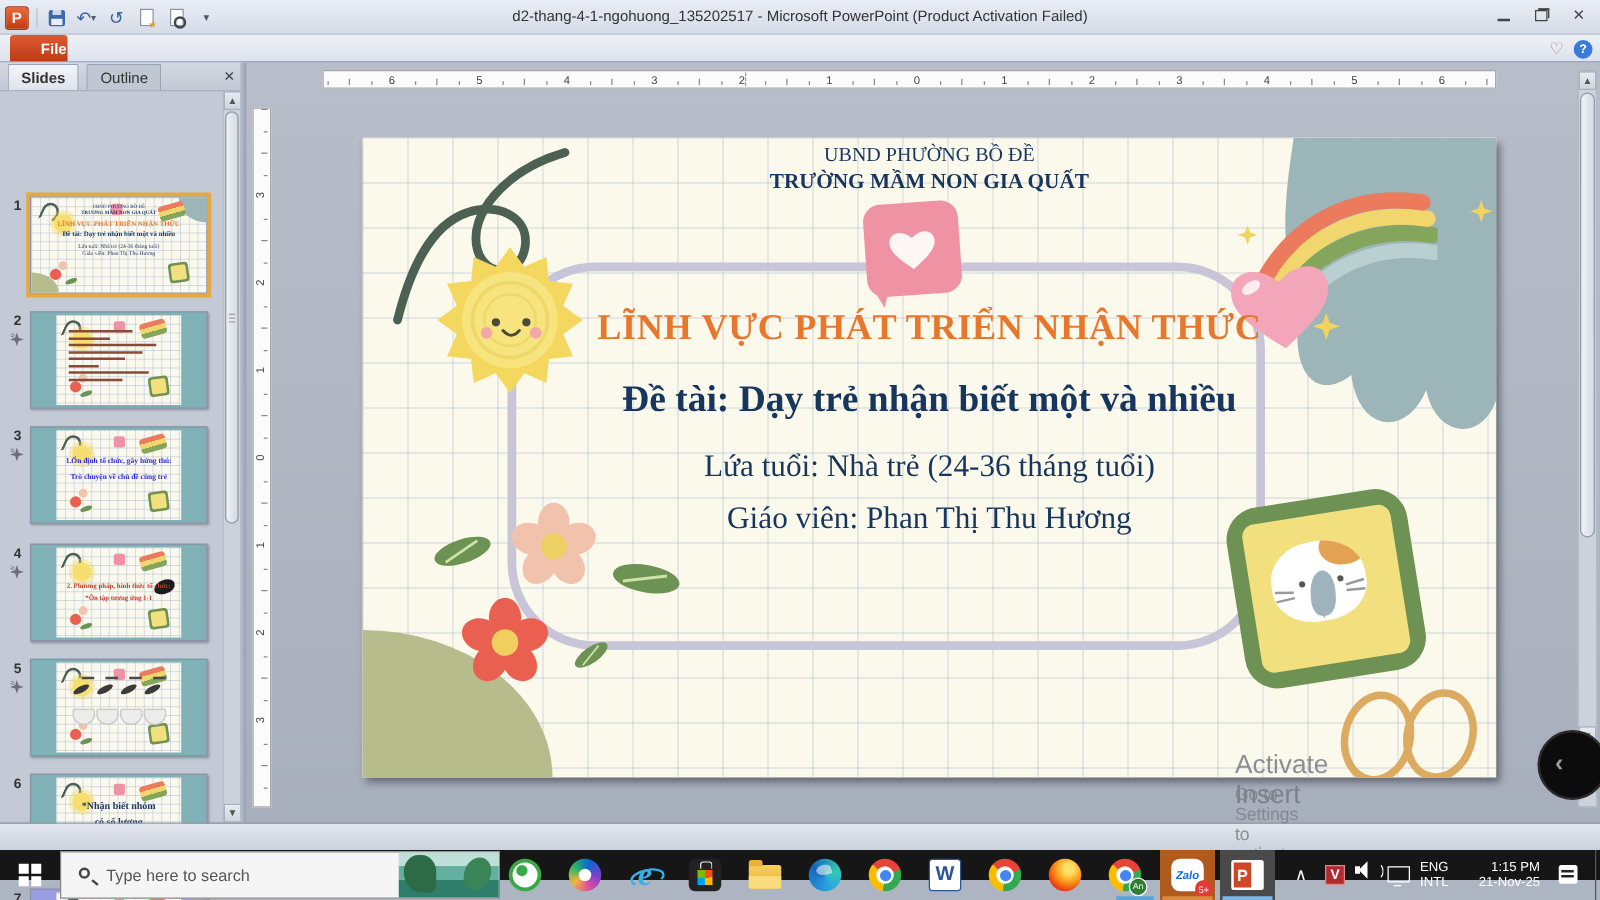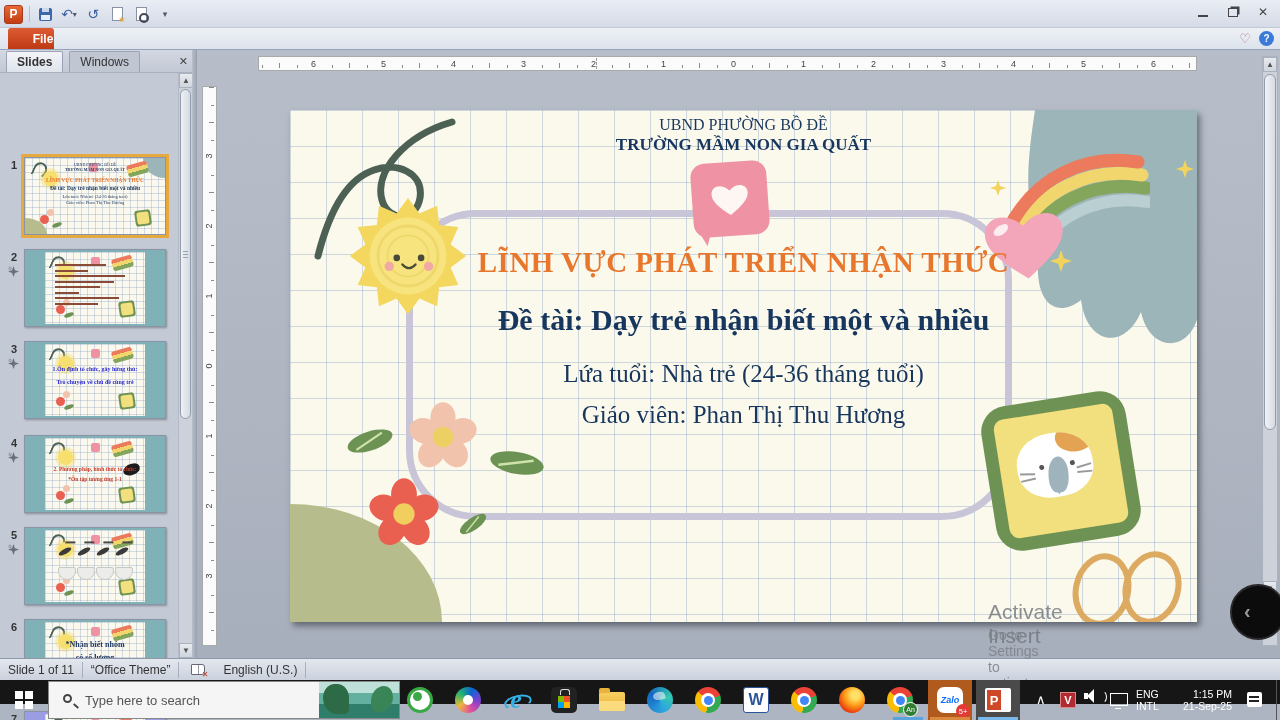--- a/index.html
+++ b/index.html
@@ -267,39 +267,40 @@
       <div class="qat-btn" data-interactable="true">↶<span style="font-size:8px;color:#556;">▾</span></div>
       <div class="qat-btn" data-interactable="true">↺</div>
       <div class="qat-btn" data-interactable="true">
           <div class="pagestar" data-interactable="false"></div>
         </div>
       <div class="qat-btn" data-interactable="true">
           <div class="pagemag" data-interactable="false"></div>
         </div>
       <div class="qat-btn" data-interactable="true" style="font-size:9px;color:#556;">▾</div>
     </div>
+    <div id="win-title" data-interactable="false">d2-thang-4-1-ngohuong_135202517  -  Microsoft PowerPoint (Product Activation Failed)</div>
     <div id="win-controls" data-interactable="false">
       <div class="wc wc-min" data-interactable="true"></div>
       <div class="wc wc-rest" data-interactable="true"></div>
       <div class="wc" data-interactable="true">✕</div>
     </div>
   </div>
 
   <div id="tabrow" data-interactable="false">
     <div id="file-tab" data-interactable="true">File</div>
     <div id="ribbon-right" data-interactable="false">
       <span class="heart-glyph" data-interactable="true">♡</span>
       <span class="help-btn" data-interactable="true">?</span>
     </div>
   </div>
 
   <div id="panel" data-interactable="false">
     <div id="panel-tabs" data-interactable="false">
       <div class="ptab active" data-interactable="true">Slides</div>
-      <div class="ptab" data-interactable="true">Windows</div>
+      <div class="ptab" data-interactable="true">Outline</div>
       <div id="panel-close" data-interactable="true">✕</div>
     </div>
     <div id="thumb-list" data-interactable="false">
         <div class="thumb sel gridbg" data-interactable="true" style="top: 84px;">
           <i class="mblob-tr"></i>
           <i class="mblob-bl"></i>
           <i class="msquig"></i>
           <i class="msun"></i>
           <i class="mheart"></i>
           <i class="mrainbow"></i>
@@ -646,29 +647,20 @@
           <i class="tri up" style="top:554px;"></i>
       </div>
       <div data-interactable="true">
         <i class="tri dn" style="top:566px;"></i>
           <i class="tri dn" style="top:572px;"></i>
       </div>
     </div>
   </div>
 
   <div id="statusbar" data-interactable="false">
-    <div id="sb-left" data-interactable="false">
-      <span data-interactable="true">Slide 1 of 11</span>
-      <span class="ssep"></span>
-      <span data-interactable="true">“Office Theme”</span>
-      <span class="ssep"></span>
-      <span class="spellbook" data-interactable="true"></span>
-      <span style="margin-left:14px;" data-interactable="true">English (U.S.)</span>
-      <span class="ssep"></span>
-    </div>
   </div>
 
   <div id="watermark" data-interactable="false">
     <div id="wm1" data-interactable="false">Activate Insert</div>
     <div id="wm2" data-interactable="false">Go to Settings to activate Windows.</div>
   </div>
 
   <div id="taskbar" data-interactable="false">
     <div id="startbtn" data-interactable="true">
       <div class="winlogo" data-interactable="false">
@@ -719,21 +711,21 @@
     </div>
     <div class="tray" style="left:1110px;top:13px;" data-interactable="true">
         <div class="net-ic"></div>
       </div>
     <div class="tray tray-txt" style="left:1136px;top:8px;" data-interactable="true">
       <div>ENG</div>
         <div>INTL</div>
     </div>
     <div class="tray tray-txt" style="left:1172px;top:8px;width:60px;text-align:right;" data-interactable="true">
       <div>1:15 PM</div>
-      <div>21-Sep-25</div>
+      <div>21-Nov-25</div>
     </div>
     <div class="tray" style="left:1247px;top:12px;" data-interactable="true">
         <div class="notif-ic"></div>
       </div>
     <div id="showdesk" data-interactable="true"></div>
   </div>
 
   <div id="floatbtn" data-interactable="true">
       <span data-interactable="false">‹</span>
     </div>

